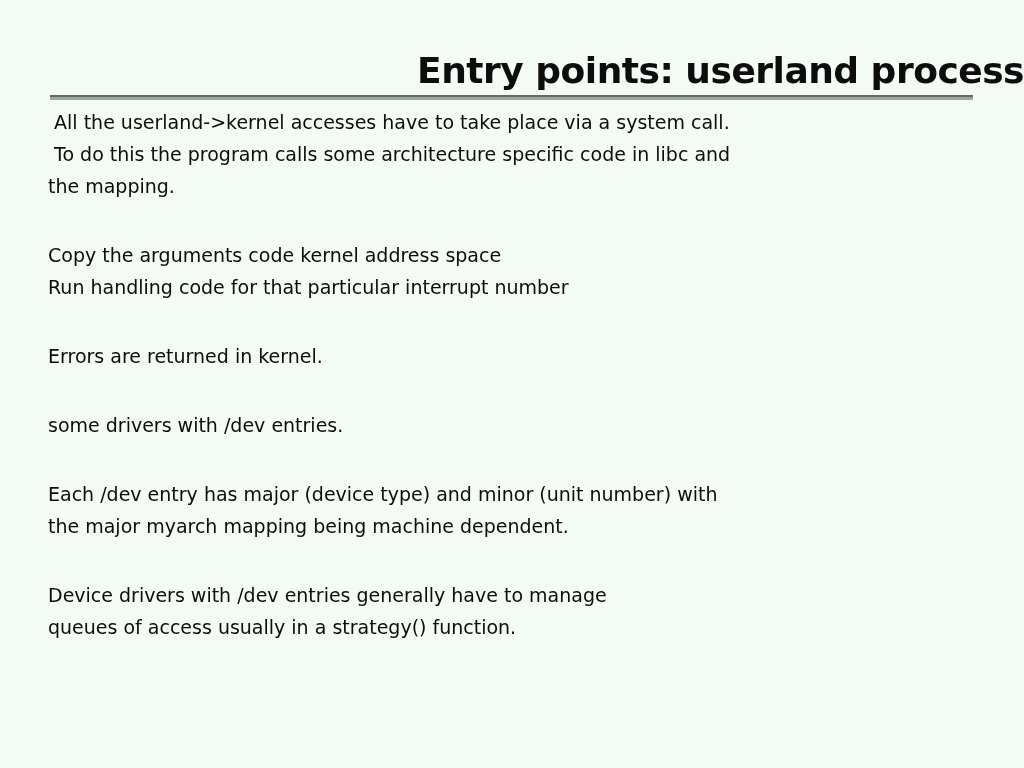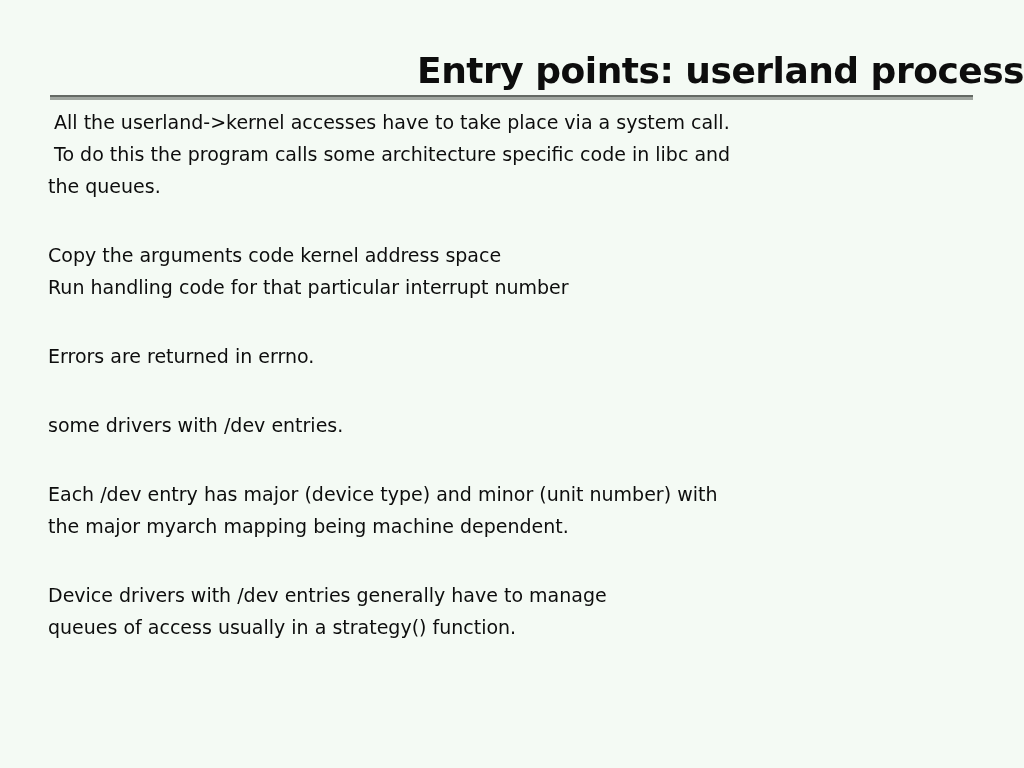--- a/index.html
+++ b/index.html
@@ -67,30 +67,30 @@
 
   <div class="slide-title">Entry points: userland process</div>
 
   <div class="title-divider"></div>
 
   <div class="slide-body">
 
     <div class="paragraph">
       <div class="text-line"> All the userland-&gt;kernel accesses have to take place via a system call.</div>
       <div class="text-line"> To do this the program calls some architecture specific code in libc and</div>
-      <div class="text-line">the queues.</div>
+      <div class="text-line">the mapping.</div>
     </div>
 
     <div class="paragraph">
       <div class="text-line">Copy the arguments code kernel address space</div>
       <div class="text-line">Run handling code for that particular interrupt number</div>
     </div>
 
     <div class="paragraph">
-      <div class="text-line">Errors are returned in errno.</div>
+      <div class="text-line">Errors are returned in kernel.</div>
     </div>
 
     <div class="paragraph">
       <div class="text-line">some drivers with /dev entries.</div>
     </div>
 
     <div class="paragraph">
       <div class="text-line">Each /dev entry has major (device type) and minor (unit number) with</div>
       <div class="text-line">the major myarch mapping being machine dependent.</div>
     </div>

